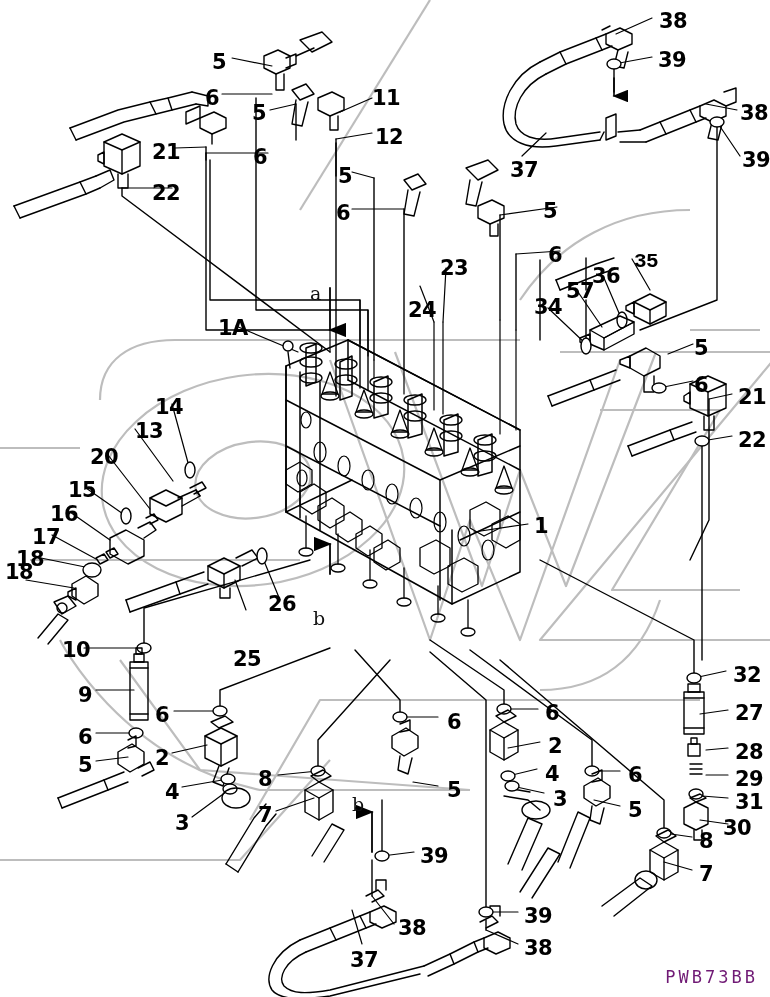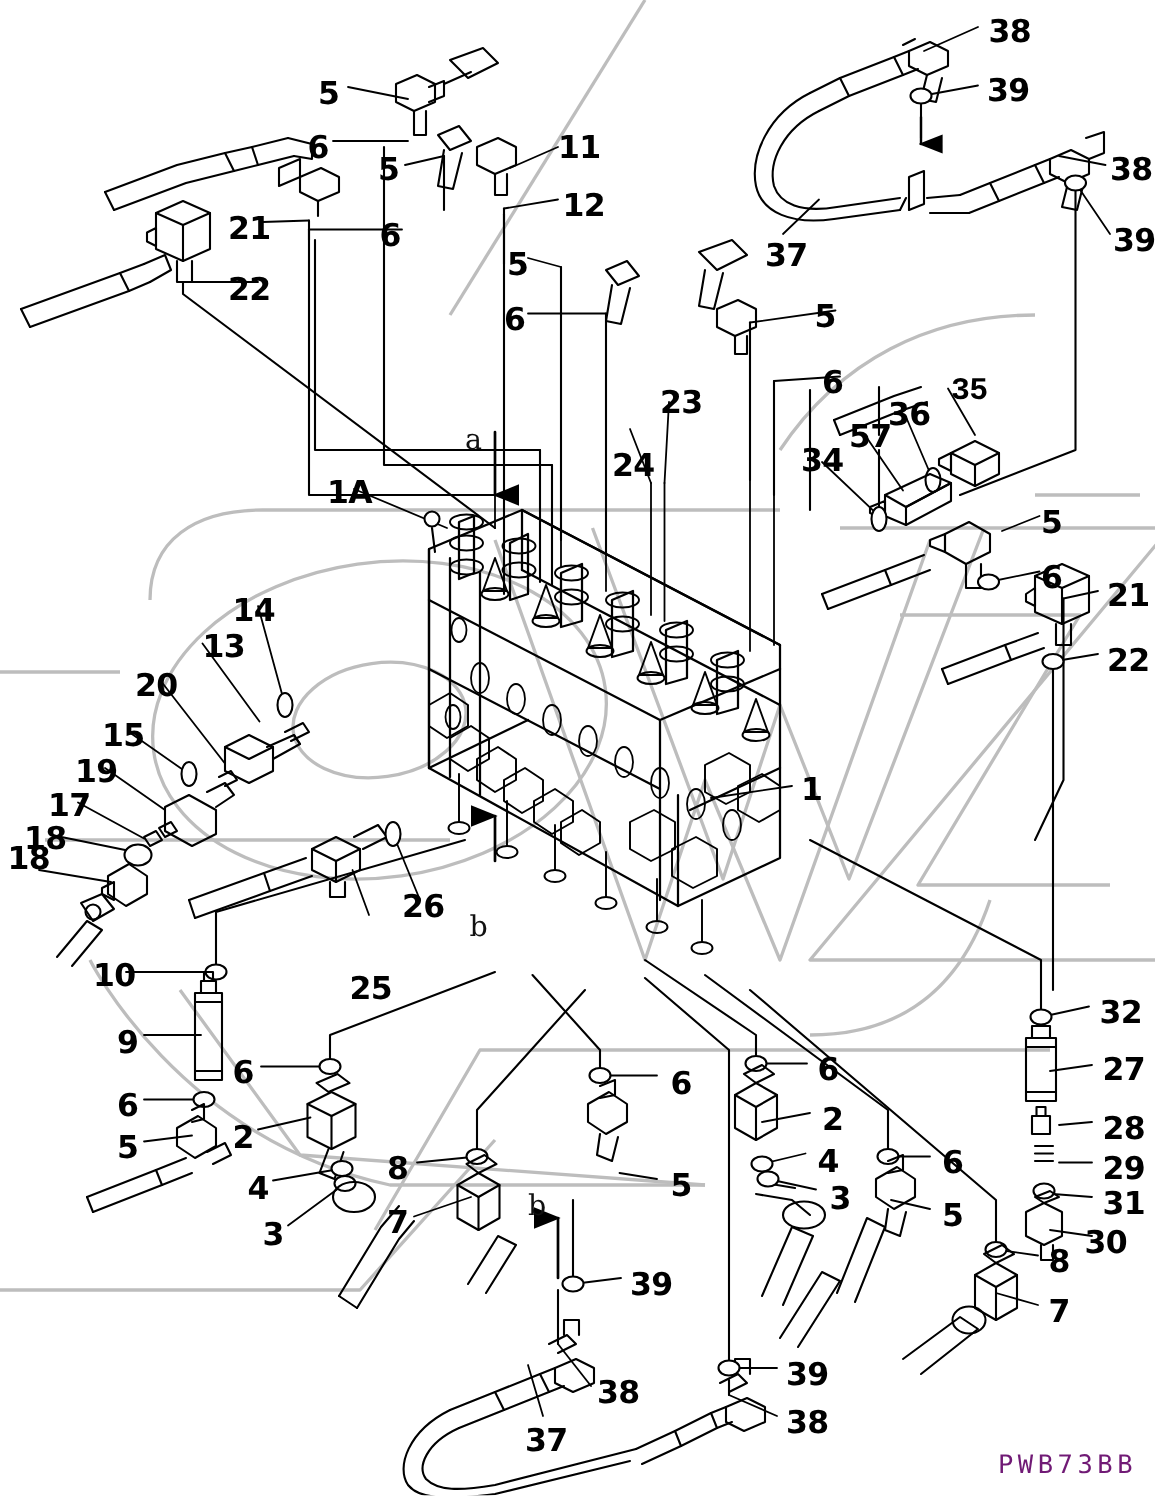--- a/index.html
+++ b/index.html
@@ -679,21 +679,21 @@
       <div class="lbl" style="left: 534px; top: 297px;">34</div>
       <div class="lbl" style="left: 694px; top: 338px;">5</div>
       <div class="lbl" style="left: 694px; top: 375px;">6</div>
       <div class="lbl" style="left: 738px; top: 387px;">21</div>
       <div class="lbl" style="left: 738px; top: 430px;">22</div>
       <div class="lbl" style="left: 218px; top: 318px;">1A</div>
       <div class="lbl" style="left: 155px; top: 397px;">14</div>
       <div class="lbl" style="left: 117px; top: 421px; margin-left: 18px;">13</div>
       <div class="lbl" style="left: 90px; top: 447px;">20</div>
       <div class="lbl" style="left: 68px; top: 480px;">15</div>
-      <div class="lbl" style="left: 50px; top: 504px;">19</div>
+      <div class="lbl" style="left: 50px; top: 504px;">16</div>
       <div class="lbl" style="left: 32px; top: 527px;">17</div>
       <div class="lbl" style="left: 16px; top: 549px;">18</div>
       <div class="lbl" style="left: 5px; top: 562px;">18</div>
       <div class="lbl" style="left: 534px; top: 516px;">1</div>
       <div class="lbl" style="left: 268px; top: 594px;">26</div>
       <div class="lbl" style="left: 233px; top: 613px; margin-top: 36px;">25</div>
       <div class="lbl" style="left: 62px; top: 640px;">10</div>
       <div class="lbl" style="left: 78px; top: 685px;">9</div>
       <div class="lbl" style="left: 155px; top: 705px;">6</div>
       <div class="lbl" style="left: 78px; top: 727px;">6</div>

